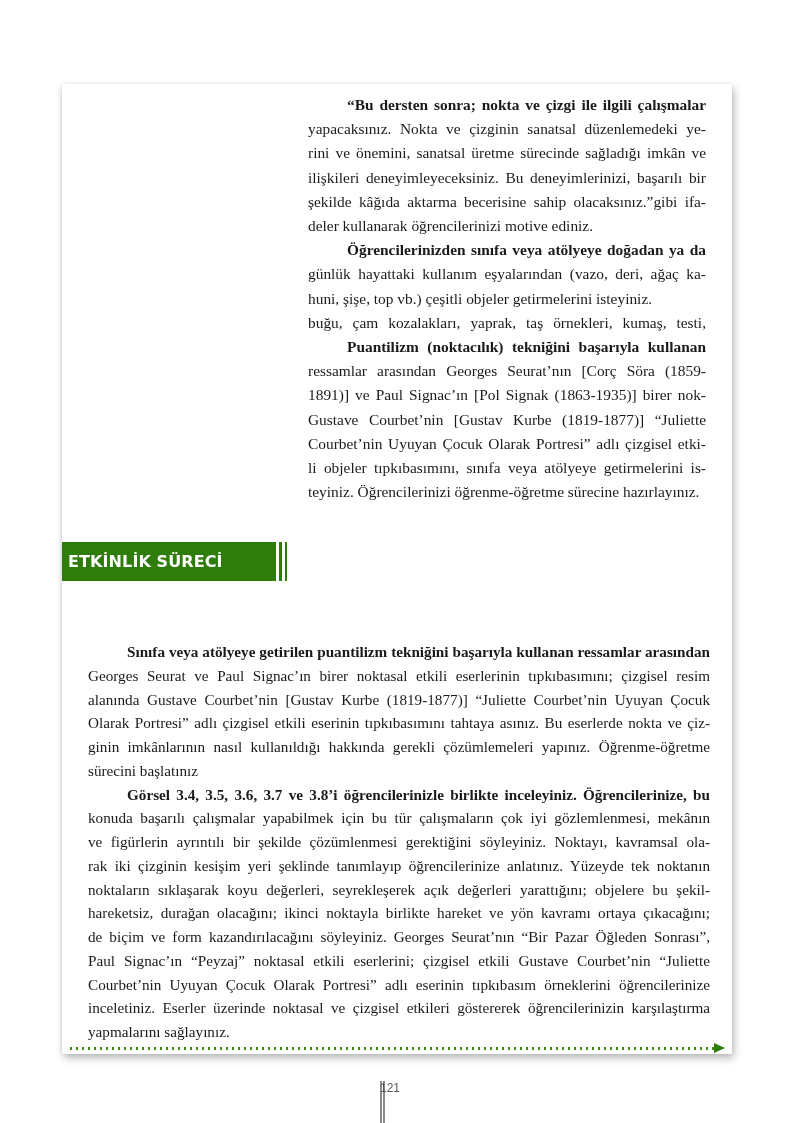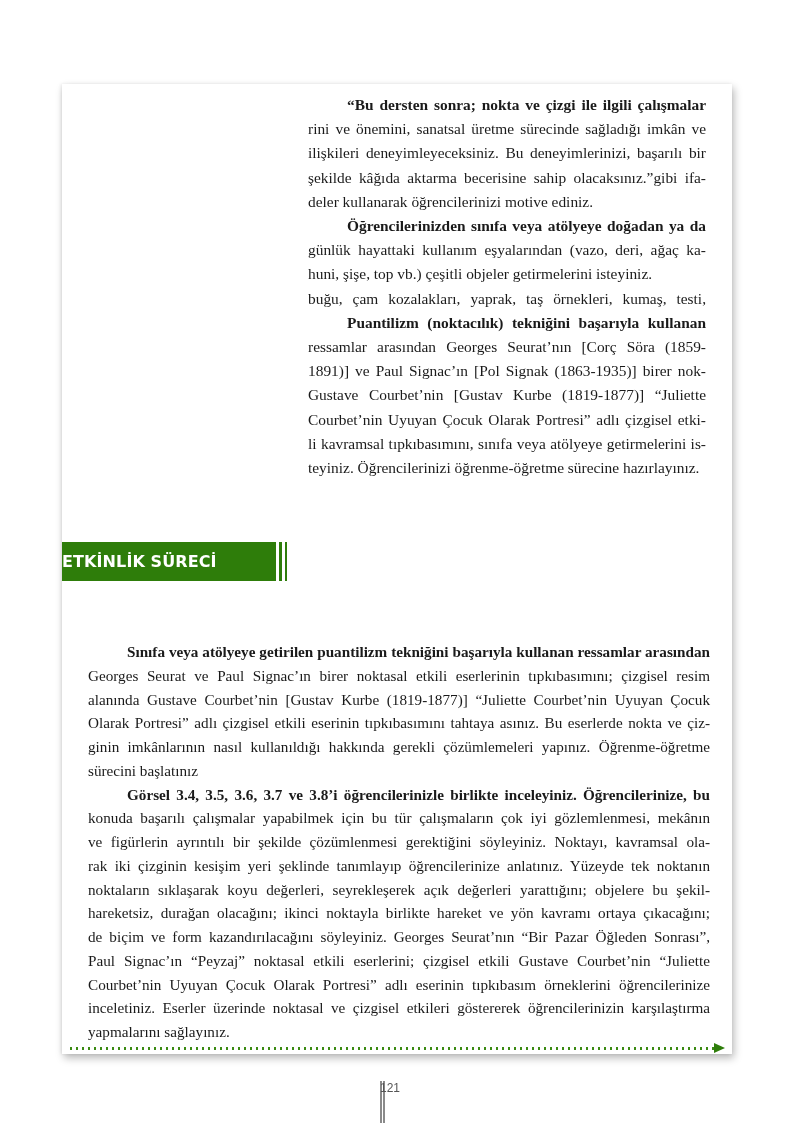--- a/index.html
+++ b/index.html
@@ -22,21 +22,21 @@
   .indent { padding-left: 39px; font-weight: bold; }
   .top-col { position: absolute; left: 308px; top: 93px; width: 398px; }
   .bottom-col { position: absolute; left: 88px; top: 620px; width: 622px; margin-top: 20px; }
   .bottom-col .para { line-height: 23.75px; font-size: 15.2px; }
   .section-bar {
     position: absolute; left: 62px; top: 542px; width: 214px; height: 39px;
     background: #2e7d0a; display: flex; align-items: center;
   }
   .section-bar span {
     font-family: "DejaVu Sans", "Liberation Sans", sans-serif; font-weight: bold;
-    color: #ffffff; font-size: 16px; padding-left: 0; letter-spacing: 0.1px;
+    color: #ffffff; font-size: 16px; padding-left: 6px; letter-spacing: 0.1px;
   }
   .stripe { position: absolute; top: 542px; height: 39px; background: #2e7d0a; }
   .stripe.s1 { left: 279px; width: 3px; }
   .stripe.s2 { left: 285px; width: 2px; }
   .dots {
     position: absolute; left: 68px; top: 1047px; width: 648px; height: 3px;
     background-image: radial-gradient(circle, #3a8a12 1.2px, transparent 1.4px);
     background-size: 6px 3px; background-repeat: repeat-x;
   }
   .arrow {
@@ -53,38 +53,39 @@
   }
 </style>
 </head>
 <body>
 
 <div class="card"></div>
 
 <div class="top-col">
   <p class="para">
     <span class="ln indent">“Bu dersten sonra; nokta ve çizgi ile ilgili çalışmalar</span>
+    <span class="ln">yapacaksınız. Nokta ve çizginin sanatsal düzenlemedeki ye-</span>
     <span class="ln">rini ve önemini, sanatsal üretme sürecinde sağladığı imkân ve</span>
     <span class="ln">ilişkileri deneyimleyeceksiniz. Bu deneyimlerinizi, başarılı bir</span>
     <span class="ln">şekilde  kâğıda aktarma becerisine sahip olacaksınız.”gibi ifa-</span>
     <span class="ln last">deler kullanarak öğrencilerinizi motive ediniz.</span>
   </p>
   <p class="para">
     <span class="ln indent">Öğrencilerinizden sınıfa veya atölyeye doğadan ya da</span>
     <span class="ln">günlük hayattaki kullanım eşyalarından (vazo, deri, ağaç ka-</span>
     <span class="ln last">huni, şişe, top vb.) çeşitli objeler getirmelerini isteyiniz.</span>
     <span class="ln">buğu, çam kozalakları, yaprak, taş örnekleri, kumaş, testi,</span>
   </p>
   <p class="para">
     <span class="ln indent">Puantilizm (noktacılık) tekniğini başarıyla kullanan</span>
     <span class="ln">ressamlar arasından  Georges Seurat’nın [Corç Söra (1859-</span>
     <span class="ln">1891)] ve Paul Signac’ın [Pol Signak (1863-1935)] birer nok-</span>
     <span class="ln">Gustave Courbet’nin [Gustav Kurbe (1819-1877)] “Juliette</span>
     <span class="ln">Courbet’nin Uyuyan Çocuk Olarak Portresi” adlı çizgisel etki-</span>
-    <span class="ln">li kavramsal tıpkıbasımını, sınıfa veya atölyeye getirmelerini is-</span>
+    <span class="ln">li objeler tıpkıbasımını, sınıfa veya atölyeye getirmelerini is-</span>
     <span class="ln last">teyiniz. Öğrencilerinizi öğrenme-öğretme sürecine hazırlayınız.</span>
   </p>
 </div>
 
 <div class="section-bar">
   <span>ETKİNLİK SÜRECİ</span>
 </div>
 <div class="stripe s1"></div>
 <div class="stripe s2"></div>
 

